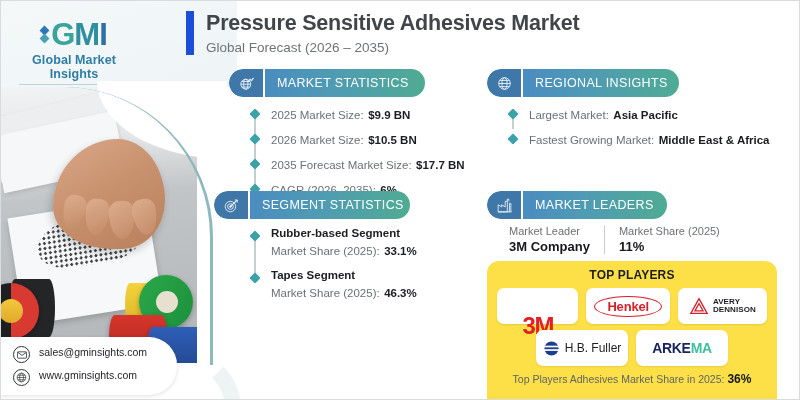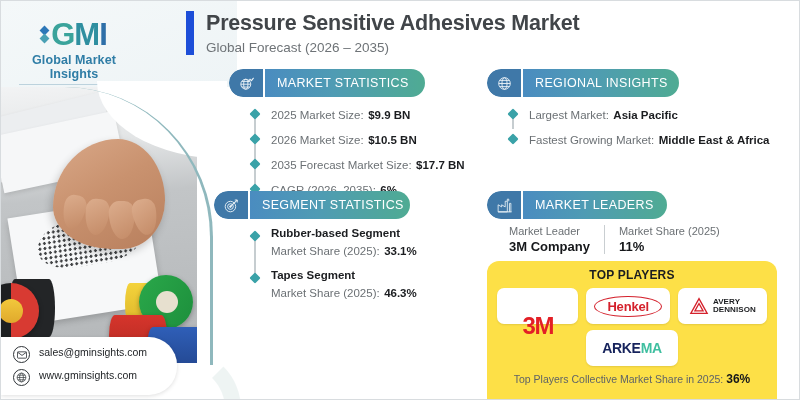--- a/index.html
+++ b/index.html
@@ -330,26 +330,36 @@
             </svg>
             <span class="l-ad-txt">
               <span>AVERY</span><br>
               <span>DENNISON</span>
             </span>
           </span>
         </div>
       </div>
       <div class="tp-row">
         <div class="tp-logo w3">
+          <span class="l-hb">
+            <svg width="17" height="17" viewBox="0 0 24 24">
+              <circle cx="12" cy="12" r="10" fill="#1b3d8f"></circle>
+              <rect x="1" y="8" width="22" height="2.4" fill="#ffffff"></rect>
+              <rect x="1" y="13" width="22" height="2.4" fill="#ffffff"></rect>
+            </svg>
+            <span class="l-hb-txt">H.B. Fuller</span>
+          </span>
+        </div>
+        <div class="tp-logo w3">
           <span class="l-ark"><span class="ark-a">ARKE</span><span class="ark-b">MA</span></span>
         </div>
       </div>
     </div>
     <div class="tp-foot">
-      <span>Top Players Collective Market Share in 2025:</span>
+      <span>Top Players Adhesives Market Share in 2025:</span>
       <b>36%</b>
     </div>
   </div>
 
   <div class="contact">
     <div class="c-row">
       <span class="c-ico">
         <svg width="10" height="8" viewBox="0 0 14 10" fill="none" stroke="#2f3438" stroke-width="1.2">
           <rect x="0.6" y="0.6" width="12.8" height="8.8" rx="1"></rect>
             <path d="M0.9 1.2L7 5.6l6.1-4.4"></path>

